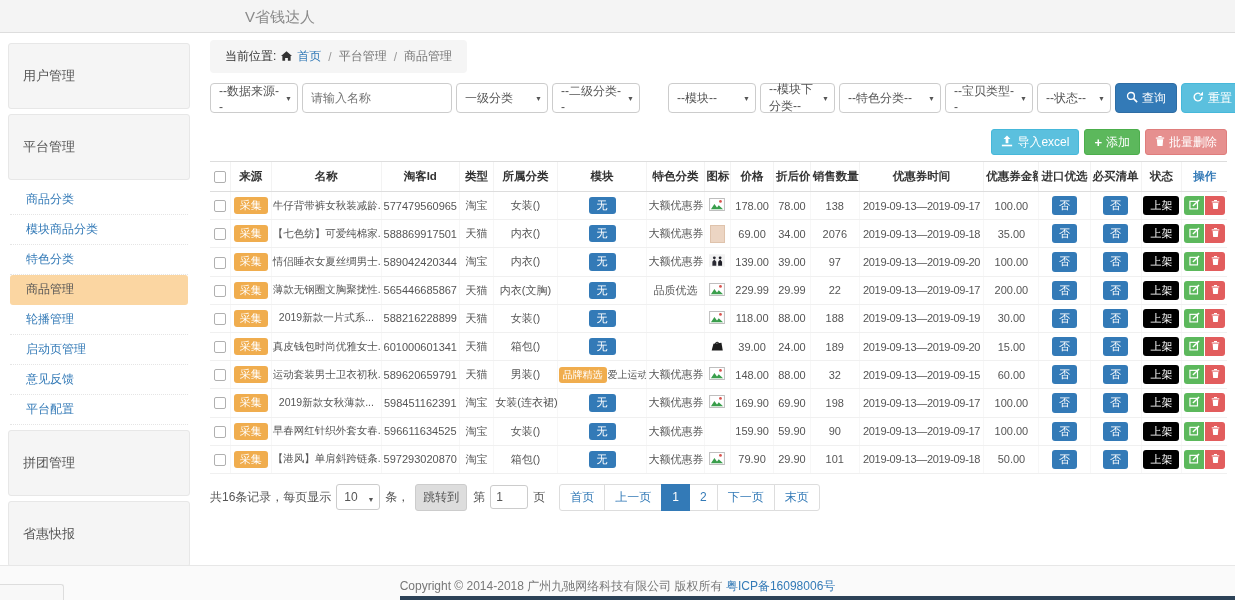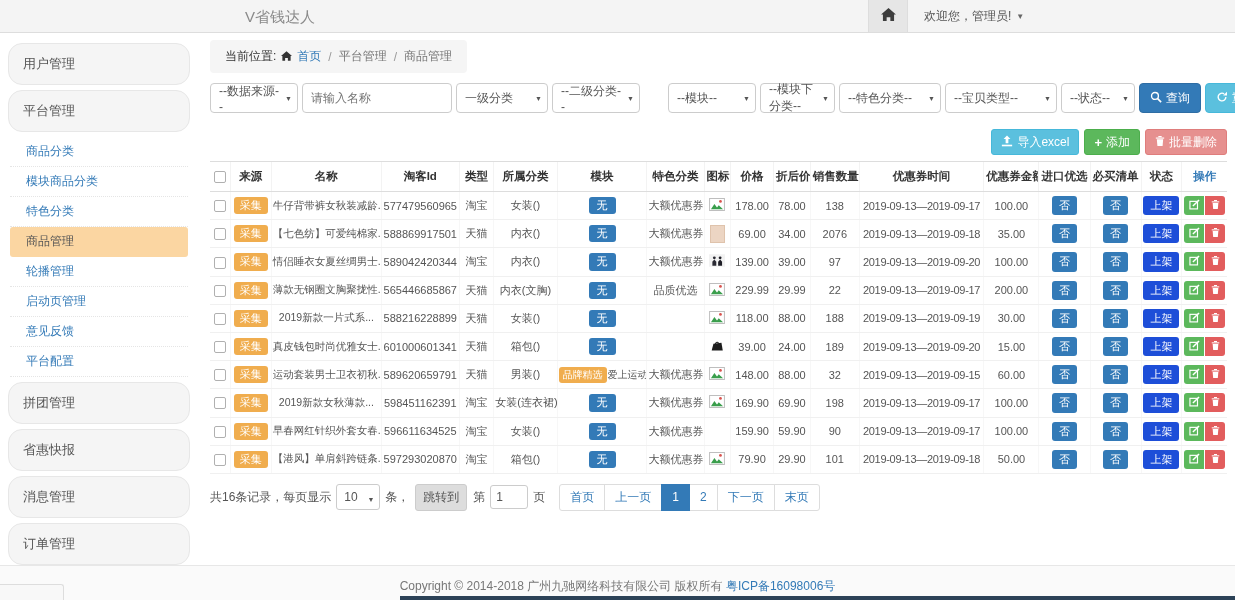--- a/index.html
+++ b/index.html
@@ -12,21 +12,21 @@
   .topbar-title { position:absolute; left:245px; top:8px; font-size:15px; color:#8a8a8a;text-align:center; }
   .topbar-right { position:absolute; right:0; top:0; height:32px; width:367px; display:flex; align-items:center; background:#f4f4f4; }
   .home-btn { width:40px; height:32px; background:#e6e6e6; border-left:1px solid #ddd; border-right:1px solid #ddd; display:flex; align-items:center; justify-content:center; cursor:pointer; }
   .welcome { margin-left:16px; font-size:12px; color:#555; display:flex; align-items:center; gap:5px; cursor:pointer; }
   .caret-glyph { font-size:8px; color:#666; }
 
   
   .layout { display:flex; align-items:flex-start; }
   .sidebar { width:182px; flex-shrink:0; margin-left:8px; margin-top:10px; }
   .sidebar-title { padding:9px 12px; font-size:14px; font-weight:bold; color:#337ab7; }
-  .side-header { display:block; margin-bottom:5px; padding:11px 14px; background:#f5f5f5; border:1px solid #e7e7e7; border-radius:14px; color:#555; font-size:13px; cursor:pointer; }
+  .side-header { display:block; margin-bottom:5px; padding:23px 14px; background:#f5f5f5; border:1px solid #e7e7e7; border-radius:3px; color:#555; font-size:13px; cursor:pointer; }
   .side-link { display:block; margin:0 2px; padding:6px 16px; font-size:12px; color:#337ab7; text-decoration:none; border-bottom:1px dotted #e5e5e5; cursor:pointer; }
   .side-link.active { background:#fbd6a2; border-radius:3px; color:#555; border-bottom-color:transparent; }
   .side-link:last-of-type { margin-bottom:5px; }
 
   .main { flex:1; min-width:0; padding:7px 8px 0 20px; }
 
   
   .breadcrumb { display:inline-flex; align-items:center; gap:5px; background:#f5f5f5; border-radius:4px; padding:8px 15px; font-size:12px; color:#333; }
   .breadcrumb a { color:#337ab7; text-decoration:none; cursor:pointer; }
   .breadcrumb .sep { color:#999; padding:0 2px; }
@@ -58,21 +58,21 @@
   .t-name { font-size:10.5px; }
   .t-time { font-size:11px; letter-spacing:-0.3px; }
   .cb { display:inline-block; width:12px; height:12px; border:1px solid #b0b0b0; border-radius:2px; background:#fff; vertical-align:middle; cursor:pointer; }
   .badge { display:inline-block; padding:2px 6px; border-radius:3px; font-size:11px; color:#fff; line-height:1.2; }
   .badge-orange { background:#f0ad4e; }
   .badge-blue { background:#337ab7; padding:2px 8px; }
   .badge-module { background:#f0ad4e; font-size:10px; padding:2px 4px; }
   .module-text { font-size:10px; color:#555; margin-left:1px; }
   .mini-btn { display:inline-flex; align-items:center; justify-content:center; border:none; border-radius:3px; color:#fff; font-size:11px; padding:3px 7px; cursor:pointer; line-height:1.2; font-family:inherit; }
   .mini-blue { background:#337ab7; }
-  .mini-green { background:#1d4ed8; }
+  .mini-green { background:#000000; }
   .act-group { display:inline-flex; }
   .act-btn { width:20px; height:19px; display:inline-flex; align-items:center; justify-content:center; border:none; cursor:pointer; }
   .act-edit { background:#5cb85c; border-radius:3px 0 0 3px; margin-right:1px; }
   .act-del { background:#e25d5d; border-radius:0 3px 3px 0; }
   .thumb { display:inline-block; vertical-align:middle; }
   .thumb-pink { width:15px; height:18px; background:#ecd5c3; border:1px solid #dfc3ac; }
 
   
   .pager { margin-top:10px; display:flex; align-items:center; font-size:12px; color:#555; }
   .pp-select { position:relative; width:44px; height:26px; border:1px solid #ccc; border-radius:3px; background:#fff; display:inline-flex; align-items:center; padding:0 14px 0 7px; font-size:12px; color:#555; margin:0 5px; cursor:pointer; }
@@ -90,31 +90,20 @@
   .bottom-strip { position:absolute; left:400px; right:0; bottom:0; height:4px; background:#2c4257; z-index:7; }
   .status-bubble { position:absolute; left:0; bottom:0; width:64px; height:16px; background:#f8f8f8; border:1px solid #ddd; border-bottom:none; border-left:none; border-radius:0 3px 0 0; z-index:6; }
 </style>
 </head>
 <body>
 
 <div class="page">
 
   <header class="topbar">
     <div class="topbar-title">V省钱达人</div>
-    <div class="topbar-right">
-      <div class="home-btn">
-        <span><svg viewBox="0 0 16 14" width="15" height="13">
-              <path d="M8 0L0 7h2v7h4v-4h4v4h4V7h2z" fill="#3d3d3d"></path>
-            </svg></span>
-      </div>
-      <div class="welcome">
-        <span>欢迎您，管理员!</span>
-        <span class="caret-glyph">▼</span>
-      </div>
-    </div>
   </header>
 
   <div class="layout">
 
     <aside class="sidebar">
       <nav id="sidebar-menu">
           <div class="side-header">用户管理</div>
           <div class="side-header">平台管理</div>
           <a class="side-link">商品分类</a>
           <a class="side-link">模块商品分类</a>
@@ -164,21 +153,21 @@
             <span class="sel-caret">▼</span>
           </div>
           <div class="f-select" style="width: 75px;">
             <span class="sel-label">--模块下分类--</span>
             <span class="sel-caret">▼</span>
           </div>
           <div class="f-select" style="width: 102px;">
             <span class="sel-label">--特色分类--</span>
             <span class="sel-caret">▼</span>
           </div>
-          <div class="f-select" style="width: 112px;">
+          <div class="f-select" style="width: 88px;">
             <span class="sel-label">--宝贝类型--</span>
             <span class="sel-caret">▼</span>
           </div>
           <div class="f-select" style="width: 74px;">
             <span class="sel-label">--状态--</span>
             <span class="sel-caret">▼</span>
           </div>
           <button class="btn btn-primary">
             <span><svg viewBox="0 0 14 14" width="12" height="12">
                 <circle cx="5.8" cy="5.8" r="4" fill="none" stroke="#fff" stroke-width="1.6"></circle>

